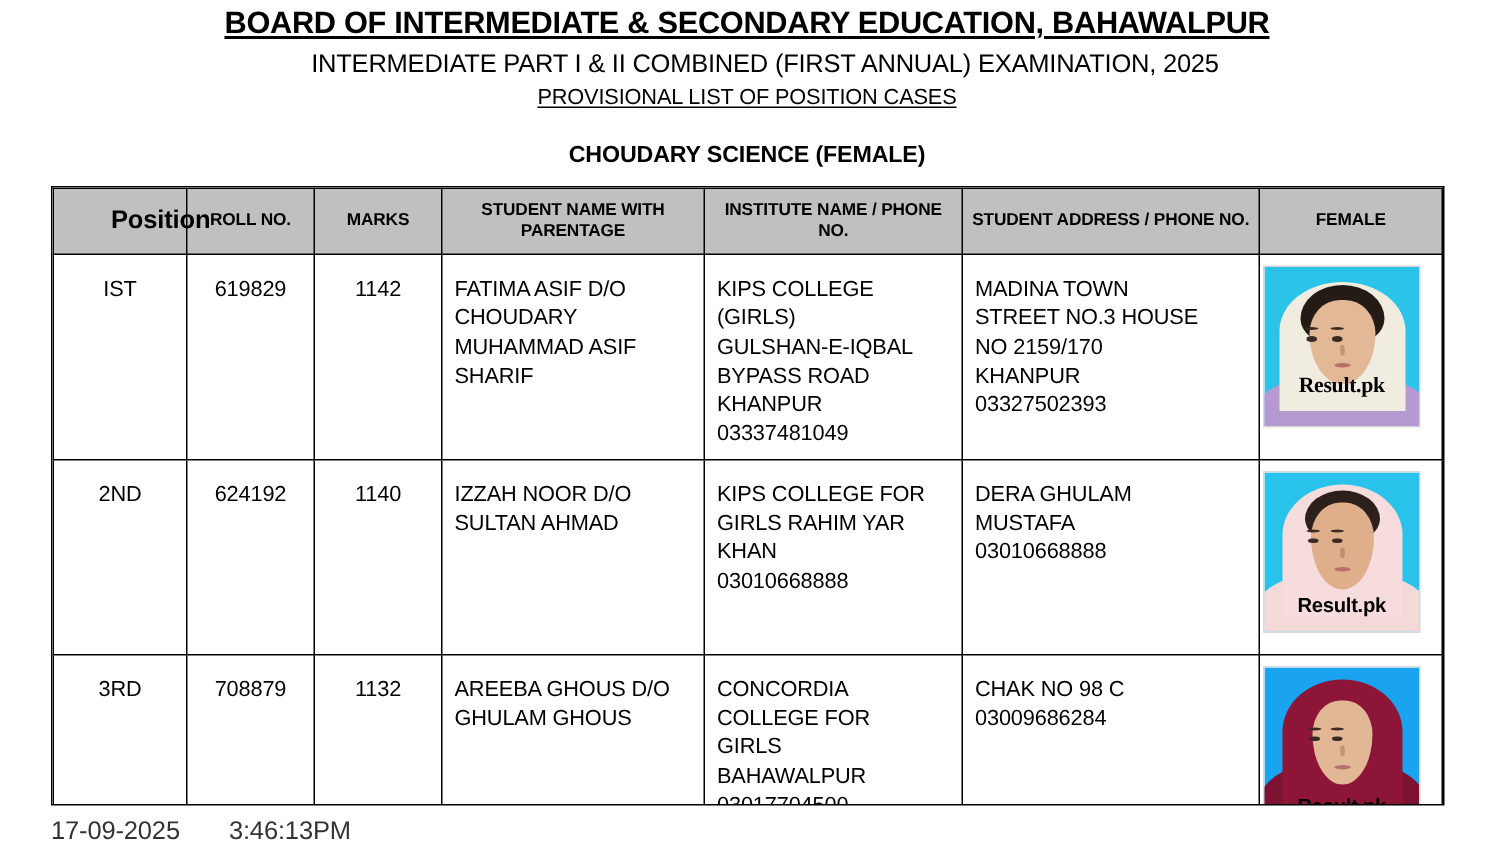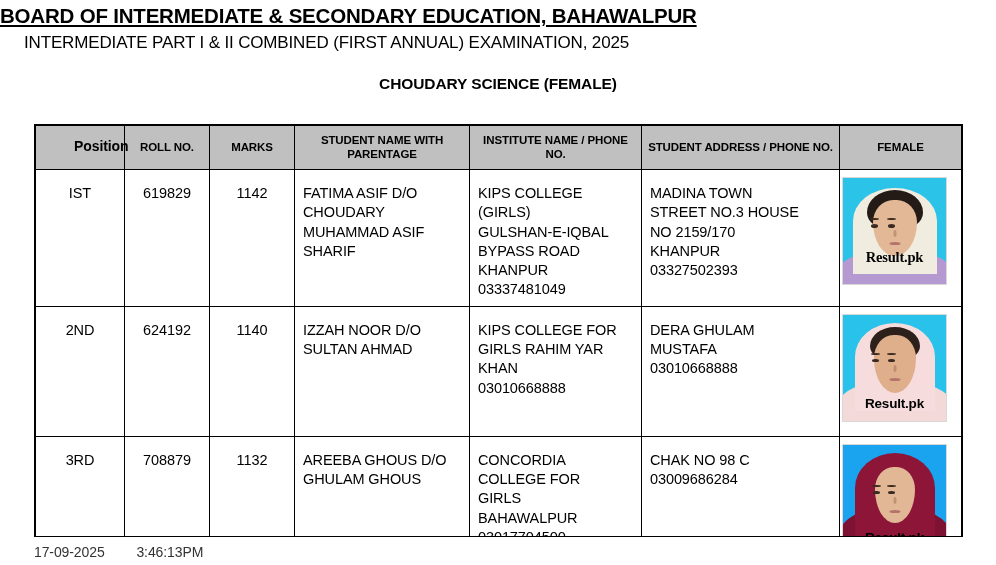--- a/index.html
+++ b/index.html
@@ -12,21 +12,21 @@
     height: 565px;
     overflow: hidden;
     font-family: "Liberation Sans", sans-serif;
     color: #000;
     position: relative;
   }
 
   
   .titles {
     padding-top: 5px;
-    text-align: left;
+    text-align: center;
   }
   .title-main {
     font-family: "Liberation Sans", sans-serif;
     font-size: 20.5px;
     font-weight: bold;
     letter-spacing: -0.2px;
     line-height: 1.12;
     text-decoration: underline;
     text-underline-offset: 2px;
     white-space: nowrap;
@@ -90,21 +90,21 @@
     font-weight: bold;
     text-align: center;
     padding: 7px 2px 8px;
     line-height: 1.22;
     letter-spacing: -0.1px;
     vertical-align: middle;
     height: 44px;
     box-sizing: border-box;
   }
   table.poslist th.pos-head {
-    font-size: 14px;
+    font-size: 17px;
     padding-left: 38px;
   }
   table.poslist td {
     border: 1px solid #000;
     vertical-align: top;
     font-size: 14.5px;
     line-height: 1.33;
     padding: 14px 6px 6px 8px;
     letter-spacing: -0.1px;
     box-sizing: border-box;
@@ -202,33 +202,34 @@
   .wm.sans {
     font-family: "Liberation Sans", sans-serif;
     font-size: 13.5px;
   }
 
   
   .footer {
     position: absolute;
     left: 34px;
     top: 544px;
-    font-size: 14px;
+    font-size: 17px;
     color: #333;
     letter-spacing: -0.1px;
     white-space: nowrap;
   }
   .footer .time { margin-left: 28px; }
 </style>
 </head>
 <body>
 
 <div class="titles">
   <div class="title-main">BOARD OF INTERMEDIATE &amp; SECONDARY EDUCATION, BAHAWALPUR</div>
   <div class="title-sub">INTERMEDIATE PART I &amp; II COMBINED (FIRST ANNUAL) EXAMINATION, 2025</div>
+  <div class="title-third">PROVISIONAL LIST OF POSITION CASES</div>
 </div>
 <div class="group-title">CHOUDARY SCIENCE (FEMALE)</div>
 
 <div class="table-wrap">
 <table class="poslist">
   <colgroup>
     <col class="c-pos">
         <col class="c-roll">
         <col class="c-marks">
     <col class="c-name">

